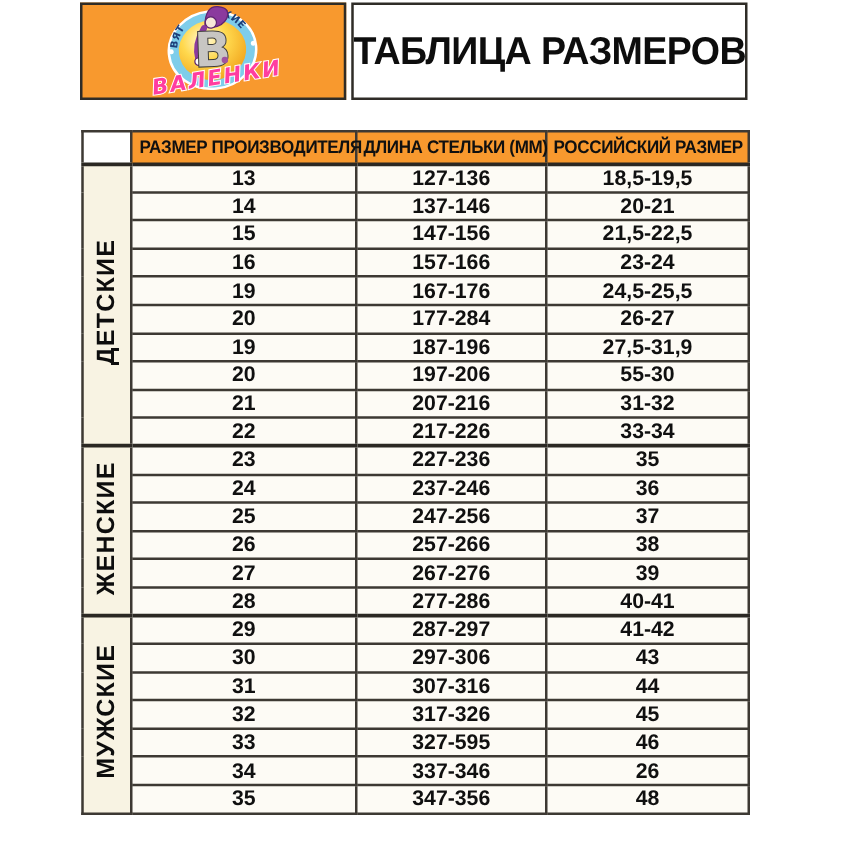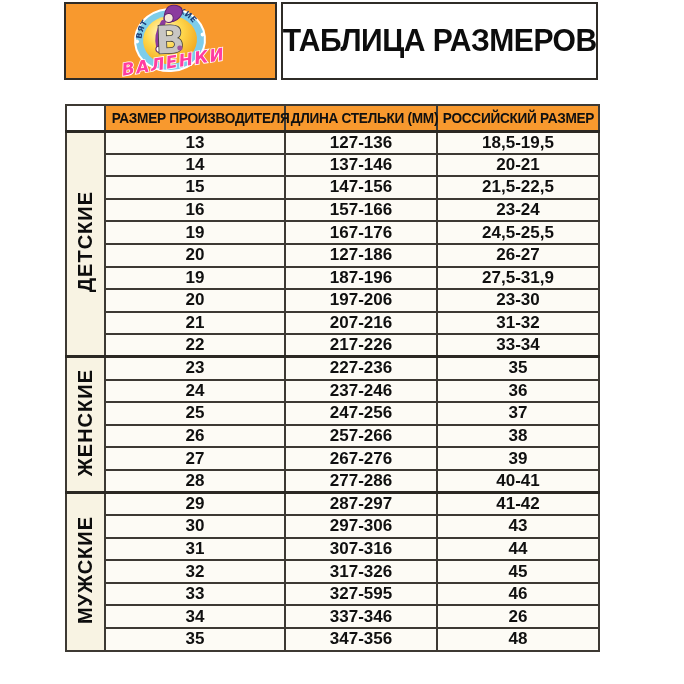--- a/index.html
+++ b/index.html
@@ -147,32 +147,32 @@
     <td>157-166</td>
     <td>23-24</td>
   </tr>
         <tr>
     <td>19</td>
     <td>167-176</td>
     <td>24,5-25,5</td>
   </tr>
         <tr>
     <td>20</td>
-    <td>127-186</td>
+    <td>177-284</td>
     <td>26-27</td>
   </tr>
         <tr>
     <td>19</td>
     <td>187-196</td>
     <td>27,5-31,9</td>
   </tr>
         <tr>
     <td>20</td>
     <td>197-206</td>
-    <td>23-30</td>
+    <td>55-30</td>
   </tr>
         <tr>
     <td>21</td>
     <td>207-216</td>
     <td>31-32</td>
   </tr>
         <tr>
     <td>22</td>
     <td>217-226</td>
     <td>33-34</td>

